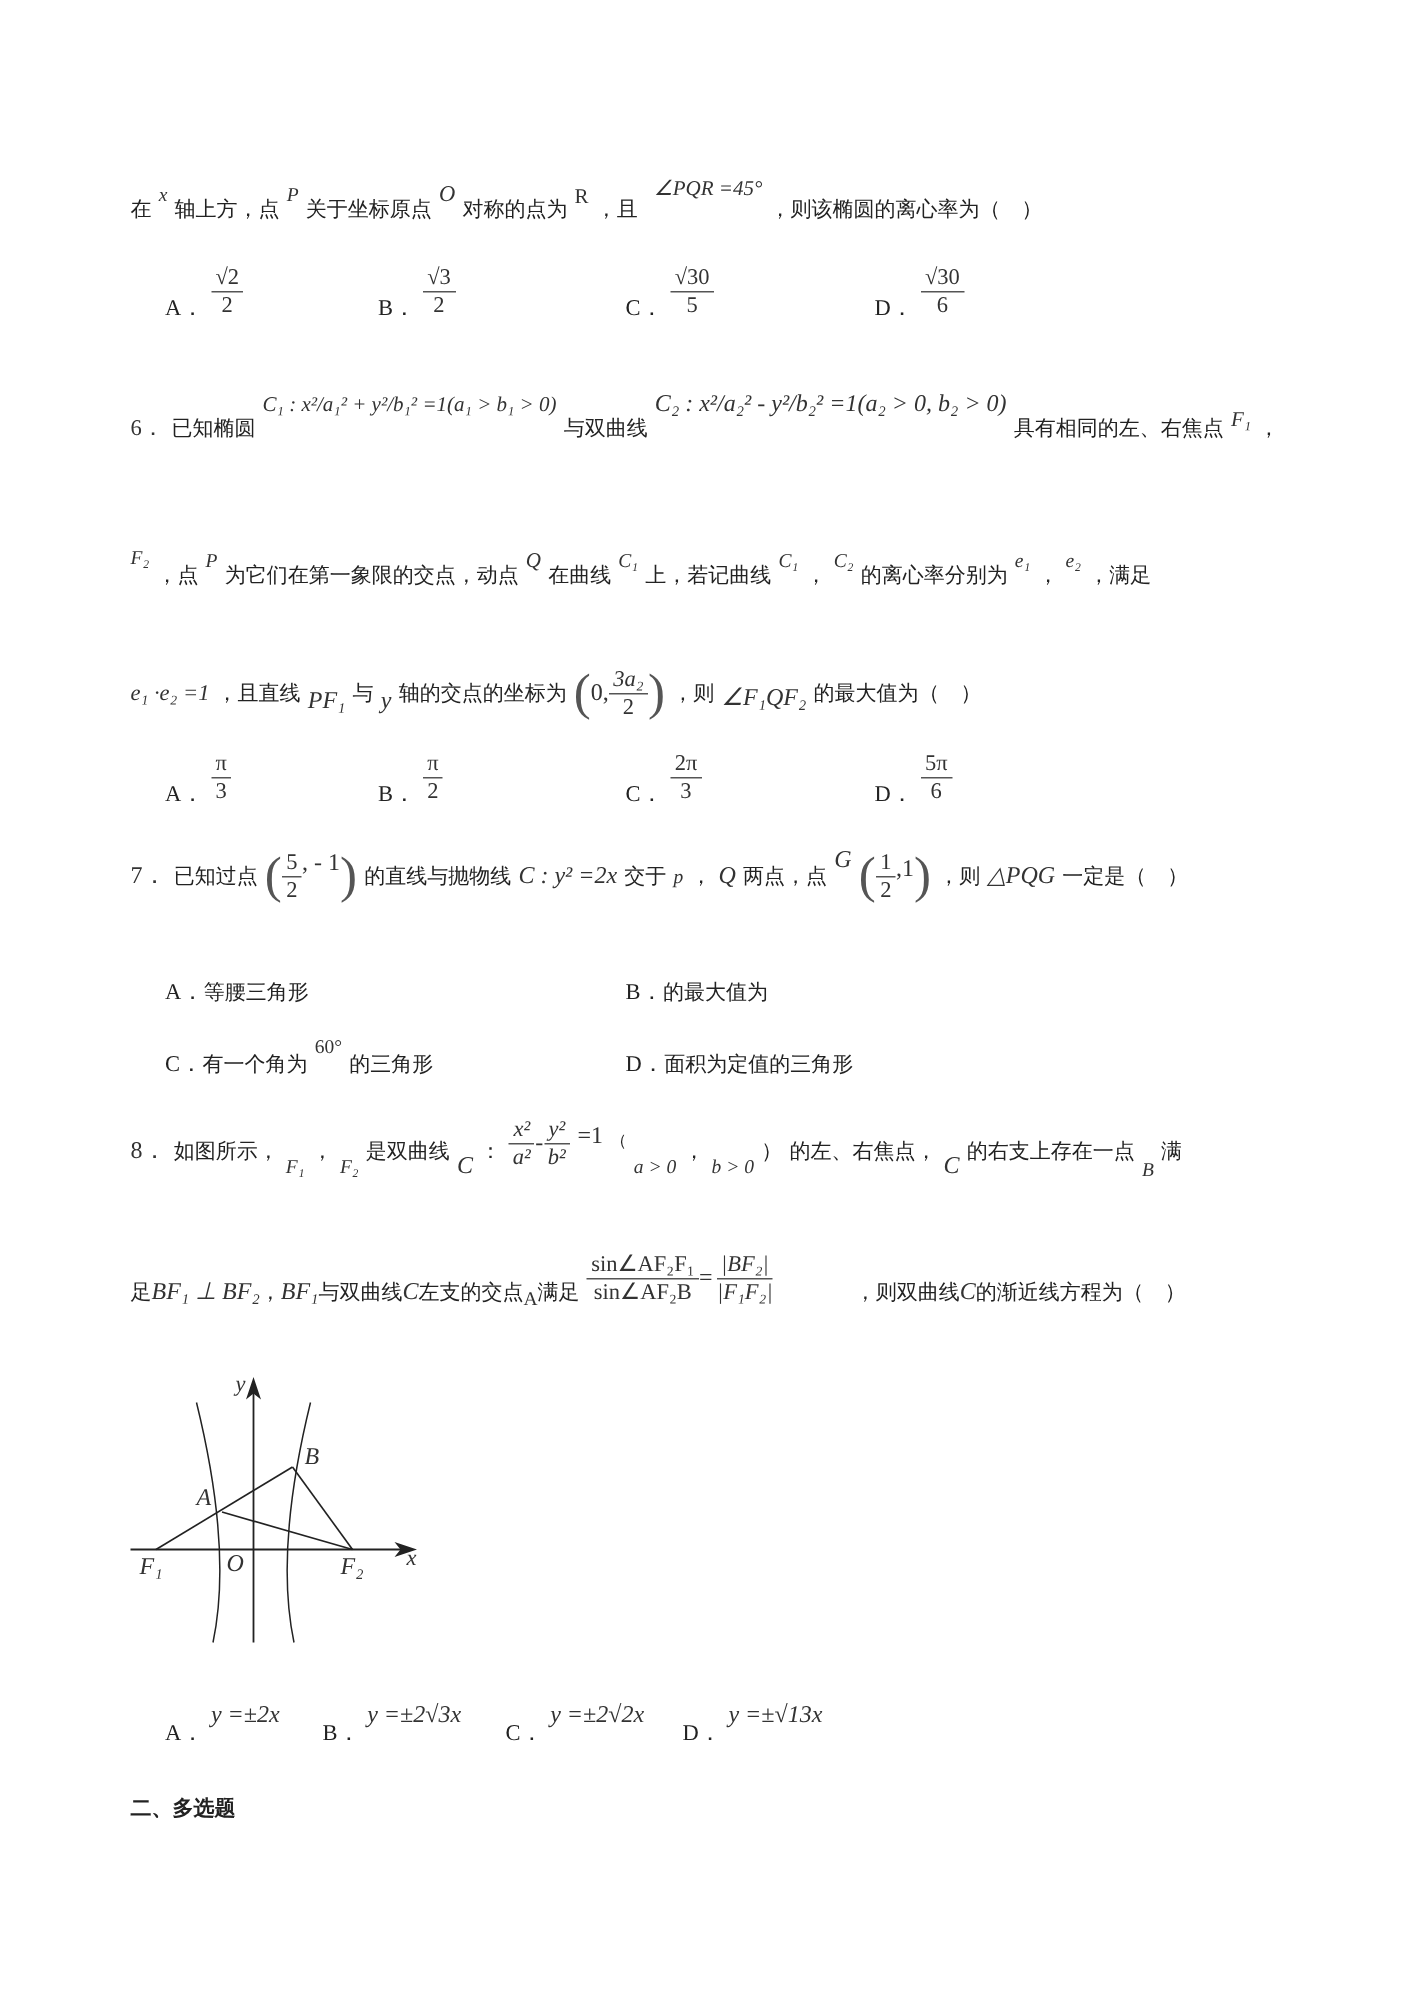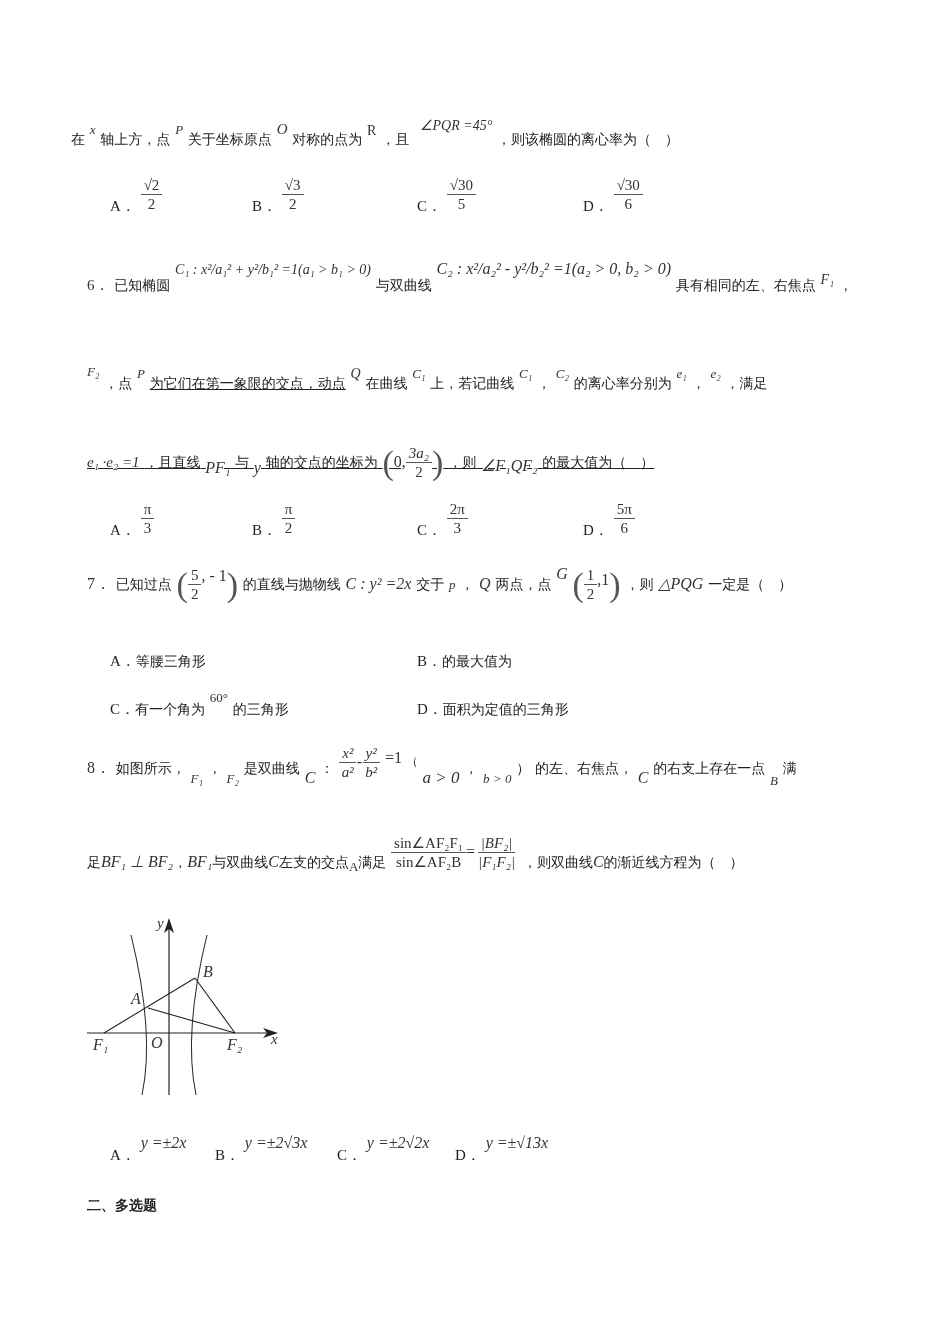--- a/index.html
+++ b/index.html
@@ -13,21 +13,21 @@
           font-family:"Liberation Serif", serif; font-size:15px; line-height:18px; color:#333; }
   .frac .num { border-bottom:1px solid #555; padding:0 3px; }
   .frac .den { padding:0 3px; }
   .opt-label { font-family:"Liberation Serif", serif; font-size:15px; }
   .paren { font-family:"Liberation Serif", serif; font-size:34px; font-weight:100; color:#555; vertical-align:middle; line-height:34px; }
   .section { font-weight:bold; font-family:"DejaVu Sans", sans-serif; font-size:14px; }
 </style>
 </head>
 <body>
 
-<div class="abs" style="left:71px; top:122px; height:34px;">
+<div class="abs" style="left:87px; top:122px; height:34px;">
   <span class="cn" style="position:relative; top:8px;">在</span>
   <span class="m" style="font-size:13px; position:relative; top:-2px;">x</span>
   <span class="cn" style="position:relative; top:8px;">轴上方，点</span>
   <span class="m" style="font-size:13px; position:relative; top:-2px;">P</span>
   <span class="cn" style="position:relative; top:8px;">关于坐标原点</span>
   <span class="m" style="font-size:15px; position:relative; top:-2px;">O</span>
   <span class="cn" style="position:relative; top:8px;">对称的点为</span>
   <span class="mr" style="font-size:14px; position:relative; top:-1px;">R</span>
   <span class="cn" style="position:relative; top:8px;">，且</span>
   <span class="m" style="font-size:14px; position:relative; top:-6px; margin-left:6px;">∠PQR =45°</span>
@@ -73,36 +73,36 @@
   <span class="m" style="font-size:16px; position:relative; top:-2px;">C₂ : x²/a₂² - y²/b₂² =1(a₂ &gt; 0, b₂ &gt; 0)</span>
   <span class="cn" style="position:relative; top:14px;">具有相同的左、右焦点</span>
   <span class="m" style="font-size:14px; position:relative; top:8px;">F₁</span>
   <span class="cn" style="position:relative; top:14px;">，</span>
 </div>
 
 <div class="abs" style="left:87px; top:366px; height:34px;">
   <span class="m" style="font-size:13px; position:relative; top:-4px;">F₂</span>
   <span class="cn" style="position:relative; top:8px;">，点</span>
   <span class="m" style="font-size:13px; position:relative; top:-2px;">P</span>
-  <span class="cn" style="position:relative; top:8px;text-decoration:underline;">为它们在第一象限的交点，动点</span>
+  <span class="cn" style="position:relative; top:8px;">为它们在第一象限的交点，动点</span>
   <span class="m" style="font-size:14px; position:relative; top:-2px;">Q</span>
   <span class="cn" style="position:relative; top:8px;margin-top:32px;">在曲线</span>
   <span class="m" style="font-size:13px; position:relative; top:-2px;">C₁</span>
   <span class="cn" style="position:relative; top:8px;">上，若记曲线</span>
   <span class="m" style="font-size:13px; position:relative; top:-2px;">C₁</span>
   <span class="cn" style="position:relative; top:8px;">，</span>
   <span class="m" style="font-size:13px; position:relative; top:-2px;">C₂</span>
   <span class="cn" style="position:relative; top:8px;">的离心率分别为</span>
   <span class="m" style="font-size:13px; position:relative; top:-2px;">e₁</span>
   <span class="cn" style="position:relative; top:8px;">，</span>
   <span class="m" style="font-size:13px; position:relative; top:-2px;">e₂</span>
   <span class="cn" style="position:relative; top:8px;">，满足</span>
 </div>
 
-<div class="abs" style="left:87px; top:444px; height:44px;text-decoration:underline;">
+<div class="abs" style="left:87px; top:444px; height:44px;">
   <span class="m" style="font-size:15px;">e₁ ·e₂ =1</span>
   <span class="cn">，且直线</span>
   <span class="m" style="position:relative; top:6px;">PF₁</span>
   <span class="cn">与</span>
   <span class="m" style="position:relative; top:6px;">y</span>
   <span class="cn">轴的交点的坐标为</span>
   <span class="paren">(</span><span class="mr">0,</span><span class="frac">
       <span class="num" style="font-style:italic;">3a₂</span>
       <span class="den">2</span>
     </span><span class="paren">)</span>
@@ -192,41 +192,41 @@
   <span class="cn" style="position:relative; top:6px;">：</span>
   <span class="frac" style="font-style:italic;">
       <span class="num">x²</span>
       <span class="den">a²</span>
     </span><span class="mr">-</span><span class="frac" style="font-style:italic;">
       <span class="num">y²</span>
       <span class="den">b²</span>
     </span>
   <span class="mr" style="position:relative; top:-4px;">=1</span>
   <span class="cn" style="font-size:11px; position:relative; top:-2px;">（</span>
-  <span class="m" style="font-size:17px; position:relative; top:16px;">a &gt; 0</span>
+  <span class="m" style="font-size:13px; position:relative; top:16px;">a &gt; 0</span>
   <span class="cn" style="position:relative; top:6px;">，</span>
   <span class="m" style="font-size:13px; position:relative; top:16px;">b &gt; 0</span>
   <span class="cn" style="position:relative; top:6px;">）</span>
   <span class="cn" style="position:relative; top:6px;">的左、右焦点，</span>
   <span class="m" style="position:relative; top:16px;">C</span>
   <span class="cn" style="position:relative; top:6px;">的右支上存在一点</span>
   <span class="m" style="font-size:13px; position:relative; top:18px;">B</span>
   <span class="cn" style="position:relative; top:6px;">满</span>
 </div>
 
 <div class="abs" style="left:87px; top:834px; height:48px;">
   <span class="cn" style="position:relative; top:10px;">足</span><span class="m" style="position:relative; top:10px;">BF₁ ⊥ BF₂</span><span class="cn" style="position:relative; top:10px;">，</span><span class="m" style="position:relative; top:10px;">BF₁</span><span class="cn" style="position:relative; top:10px;">与双曲线</span><span class="m" style="position:relative; top:10px;">C</span><span class="cn" style="position:relative; top:10px;">左支的交点</span><span class="mr" style="font-size:13px; position:relative; top:14px;">A</span><span class="cn" style="position:relative; top:10px;">满足</span>
   <span class="frac">
       <span class="num">sin∠AF₂F₁</span>
       <span class="den">sin∠AF₂B</span>
     </span><span class="mr">=</span><span class="frac" style="font-style:italic;">
       <span class="num">|BF₂|</span>
       <span class="den">|F₁F₂|</span>
     </span>
-  <span class="cn" style="position:relative; top:10px;">，则双曲线</span><span class="m" style="position:relative; top:10px;">C</span><span class="cn" style="position:relative; top:10px;">的渐近线方程为（　）</span>
+  <span class="cn" style="position:relative; top:10px;margin-left:47px;">，则双曲线</span><span class="m" style="position:relative; top:10px;">C</span><span class="cn" style="position:relative; top:10px;">的渐近线方程为（　）</span>
 </div>
 
 <div class="abs" style="left:85px; top:915px; width:210px; height:185px;">
   <svg width="210" height="185" viewBox="0 0 210 185">
 
     <line x1="2" y1="118" x2="188" y2="118" stroke="#222" stroke-width="1.2"></line>
     <polygon points="193,118 178,113 182,118 178,123" fill="#222"></polygon>
     <line x1="84" y1="8" x2="84" y2="180" stroke="#222" stroke-width="1.2"></line>
     <polygon points="84,3 79,18 84,14 89,18" fill="#222"></polygon>
 

